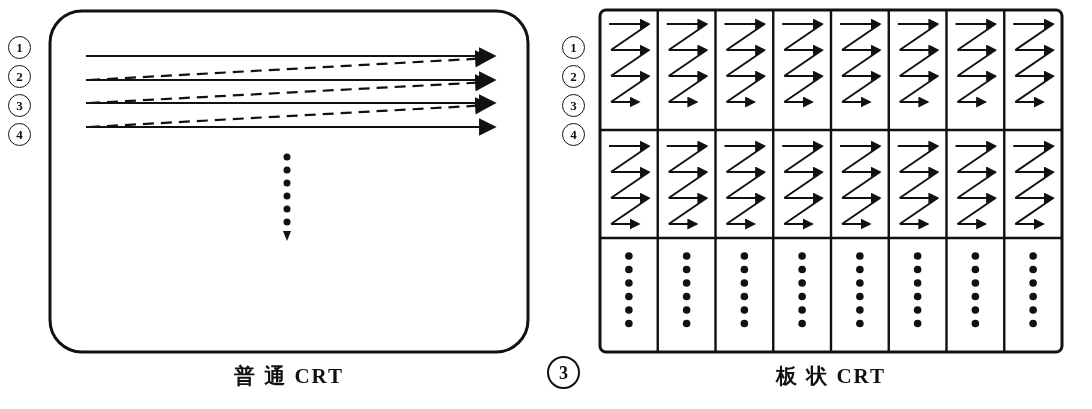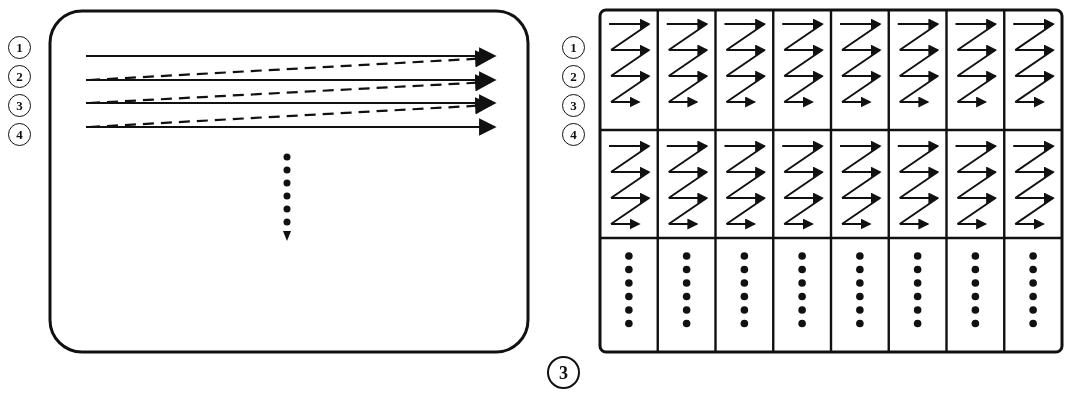--- a/index.html
+++ b/index.html
@@ -181,16 +181,18 @@
     <span class="circ">4</span>
   </div>
 
   <div class="label-stack" style="left:562px;top:36px;">
     <span class="circ">1</span>
     <span class="circ">2</span>
     <span class="circ">3</span>
     <span class="circ">4</span>
   </div>
 
+  <div class="caption" style="left:204px;top:362px;">普 通 CRT</div>
 
+  <div class="caption" style="left:746px;top:362px;">板 状 CRT</div>
 
   <span class="circ-big" style="left:547px;top:356px;">3</span>
 </div>
 
 </body></html>

